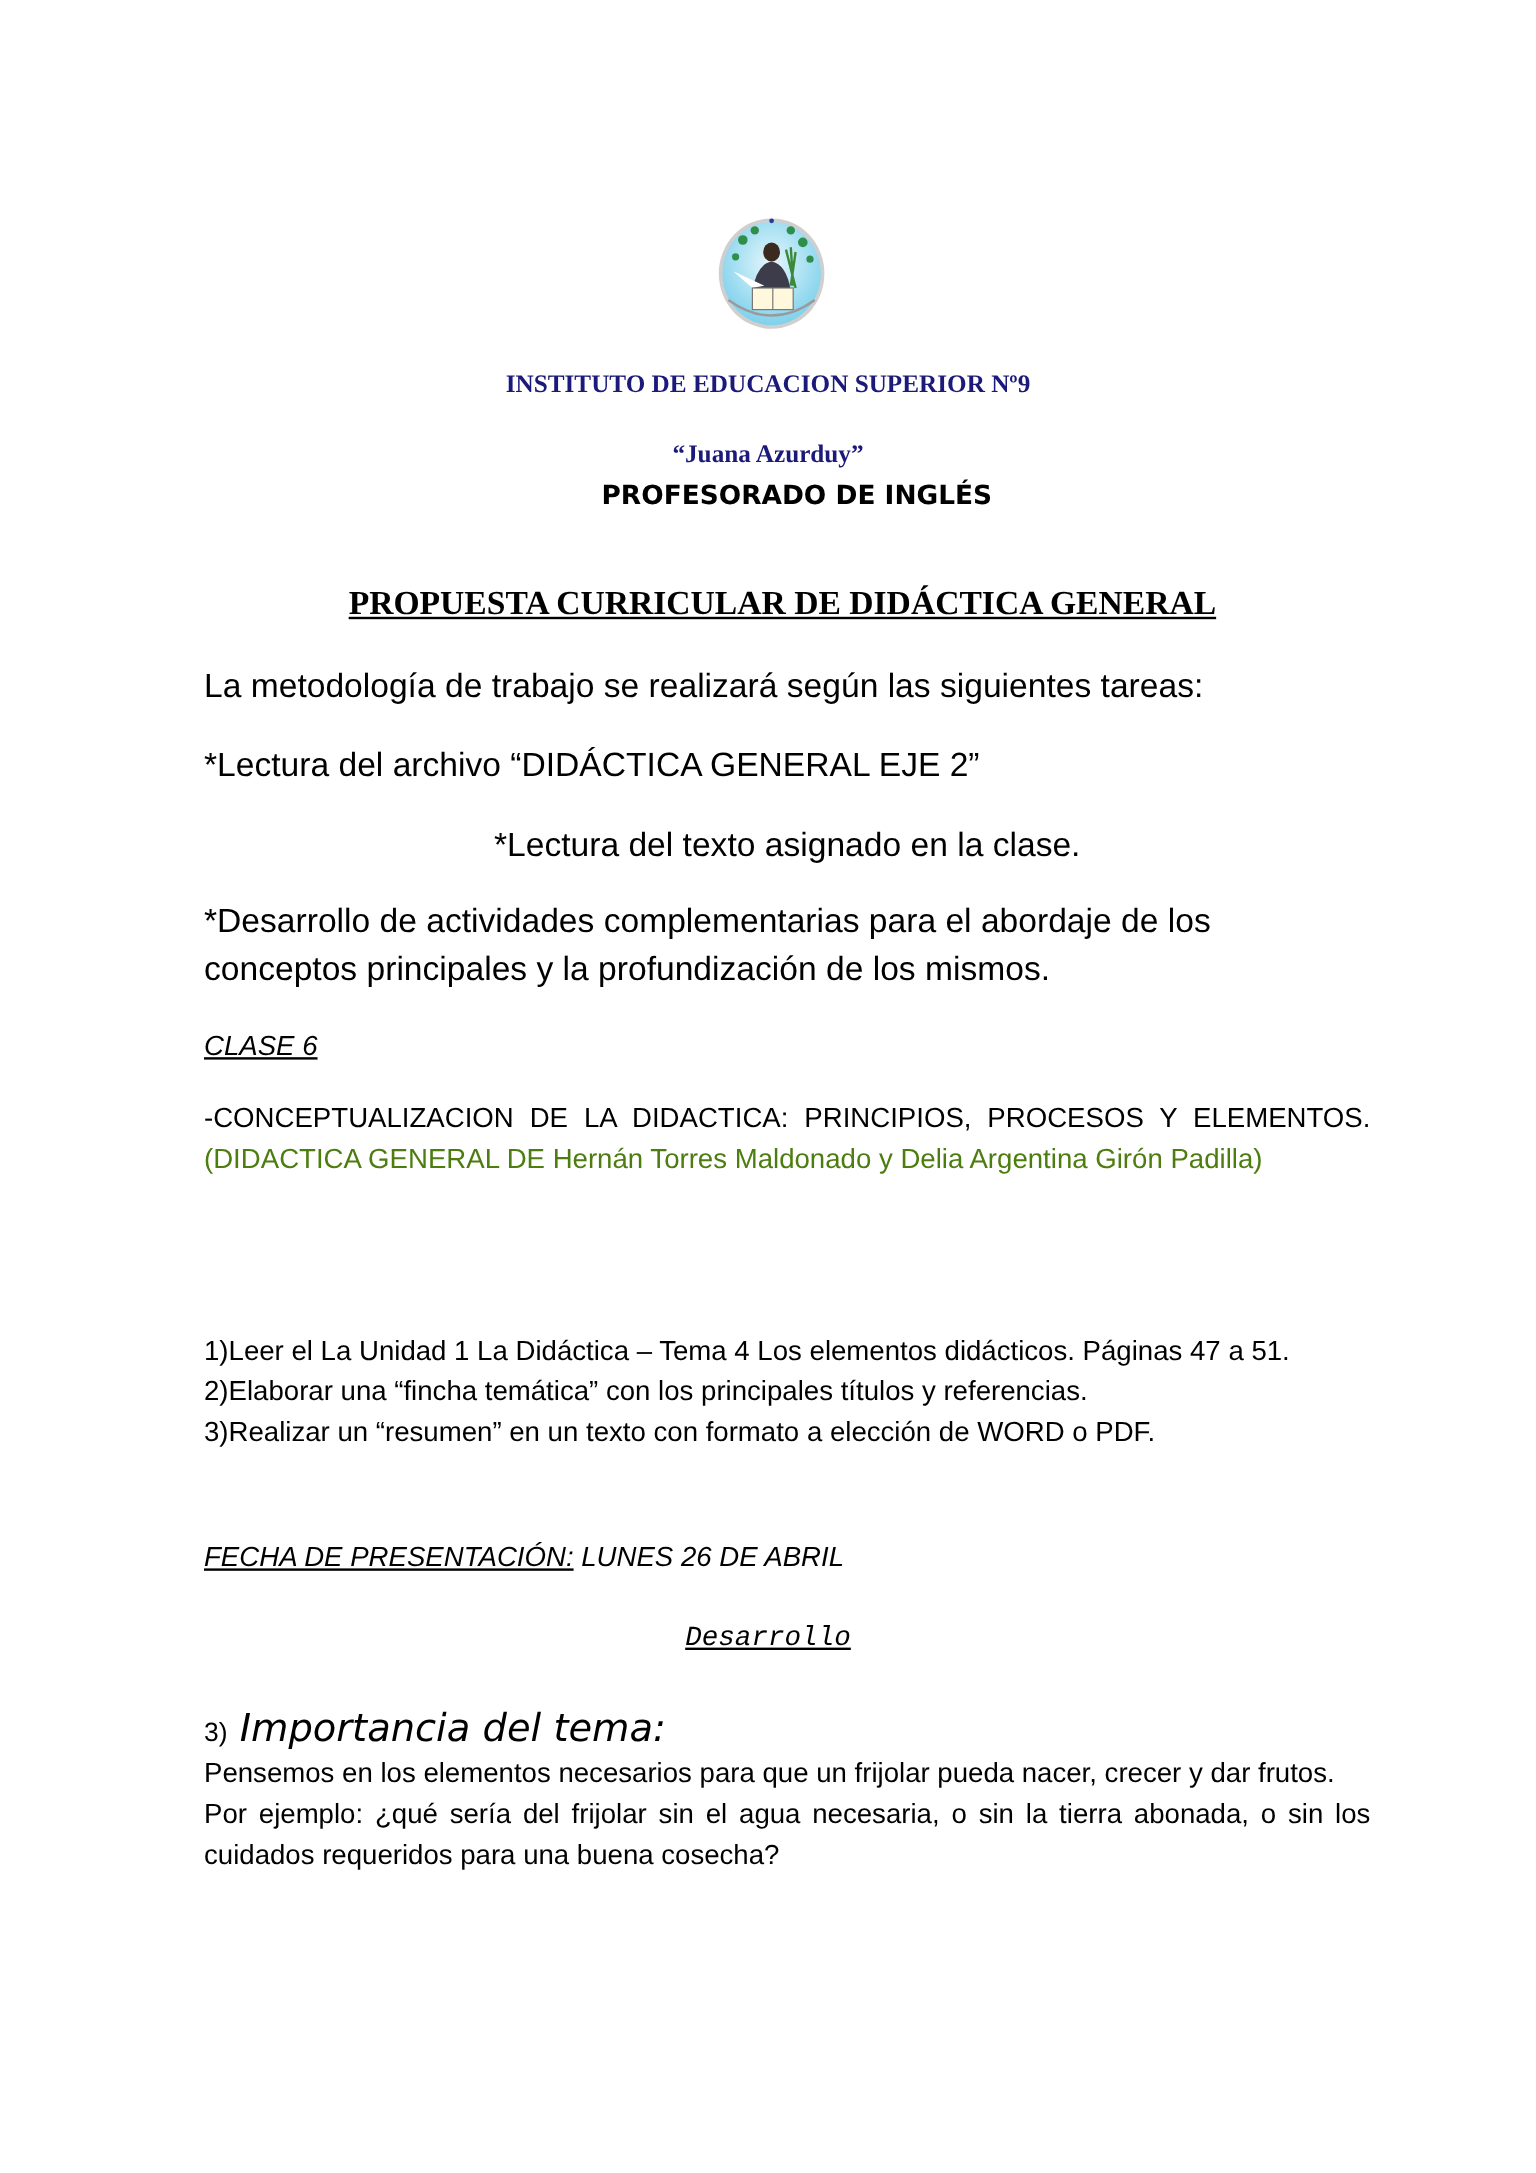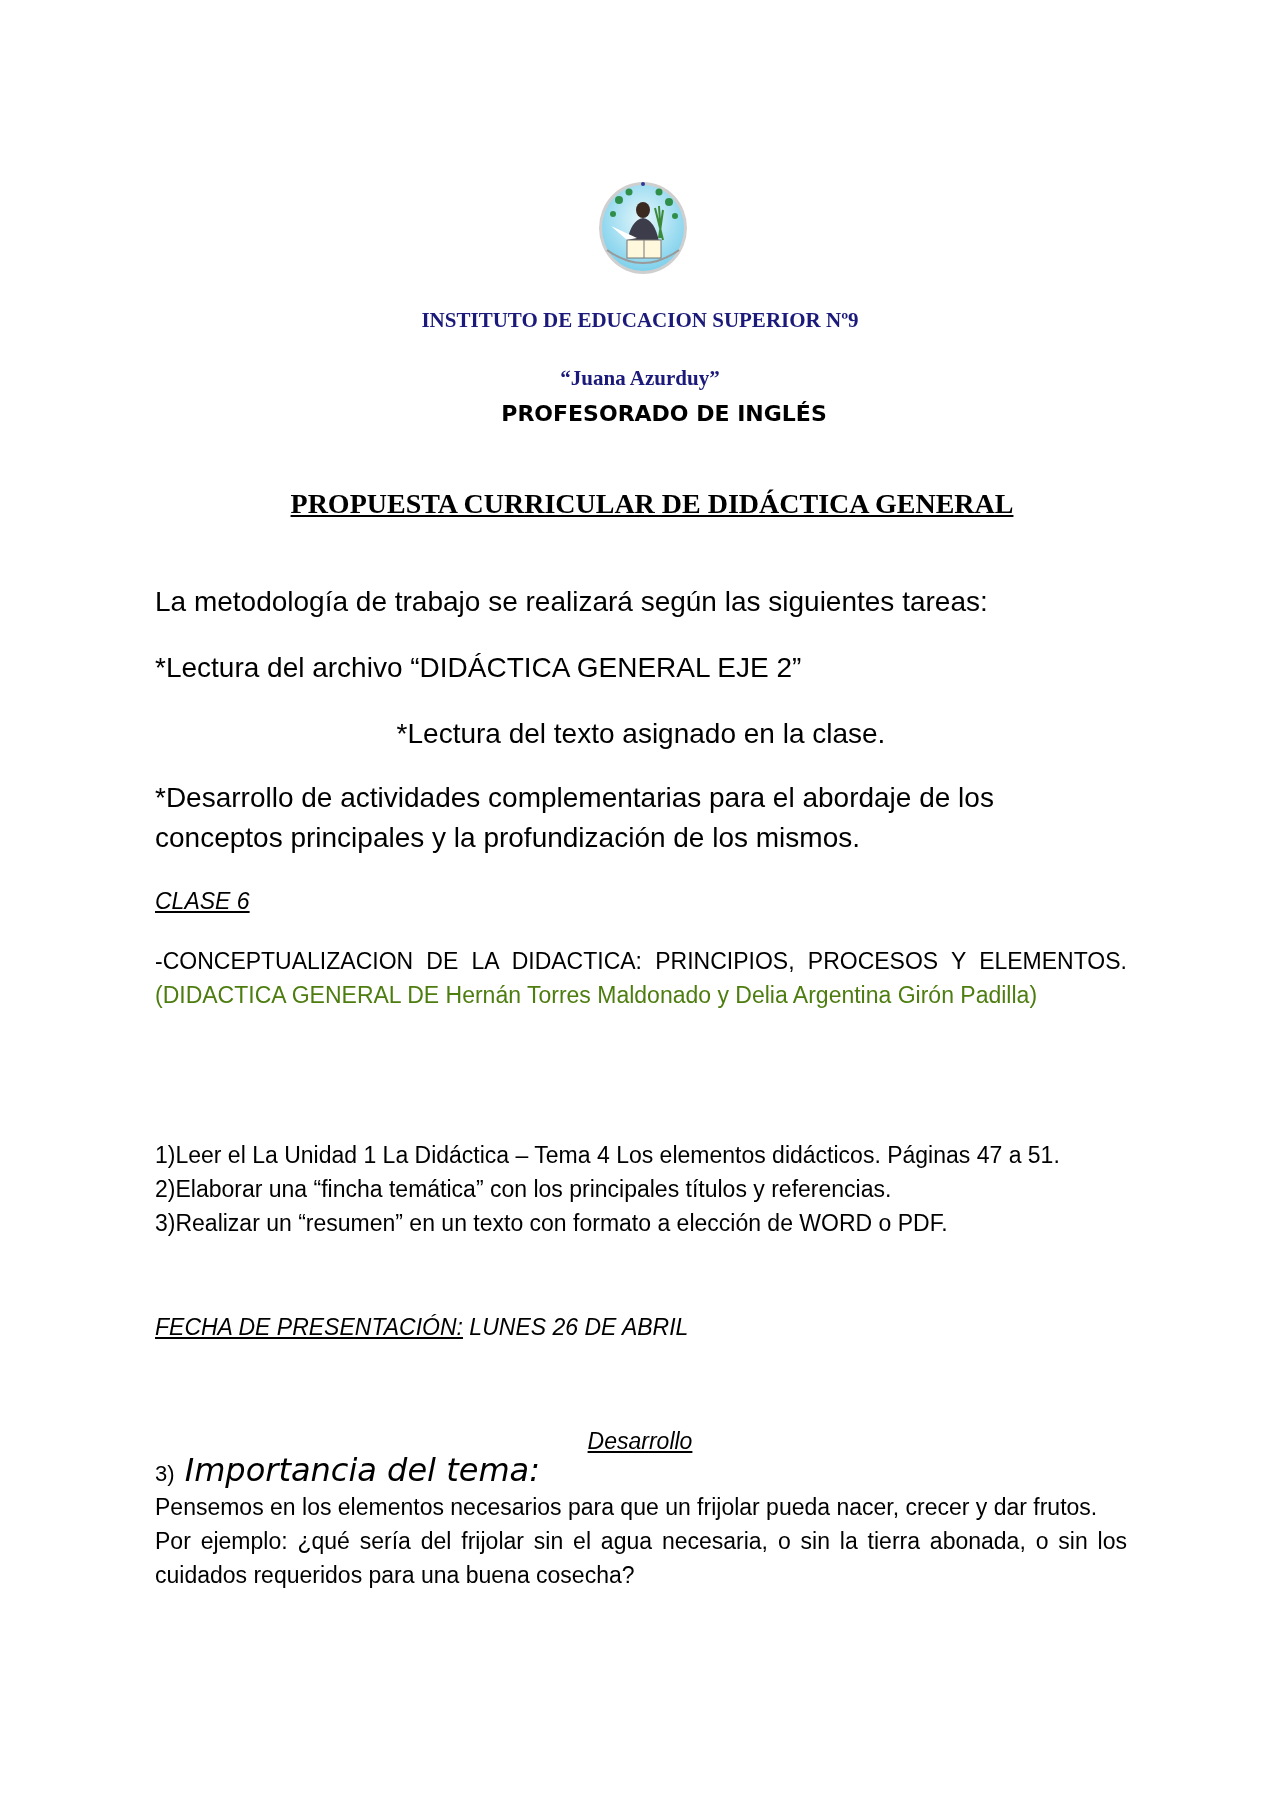--- a/index.html
+++ b/index.html
@@ -61,23 +61,22 @@
       font-family: Liberation Serif, serif;
       font-weight: bold;
       font-size: 28px;
       line-height: 36px;
       text-decoration: underline;
       padding-left: 12px;
     }
 
     .block {
       position: absolute;
-      left: 155px;
+      left: 170px;
       width: 972px;
-      margin-top: 30px;
     }
     .big {
       font-size: 28px;
       line-height: 40px;
     }
     .p1 { top: 552px; }
     .p2 { top: 618px; }
     .p3 { top: 684px; text-align: center; }
     .p4 { top: 748px; }
 
@@ -88,27 +87,28 @@
     .clase { top: 854px; font-style: italic; text-decoration: underline; }
     .concept { top: 914px; text-align: justify; text-align-last: left; }
     .cite { color: #4d7c0f; }
     .actividad { top: 1046px; font-style: italic; text-decoration: underline; }
     .tasks { top: 1108px; }
     .tasks div { margin: 0; }
     .fecha { top: 1280px; font-style: italic; }
     .fecha .label { text-decoration: underline; }
     .desarrollo {
       position: absolute;
-      top: 1424px;
+      top: 1348px;
       left: 0; width: 1280px;
       text-align: center;
       font-size: 23px;
       line-height: 34px;
       font-style: italic;
       text-decoration: underline;
+      font-family: Liberation Mono, monospace;
     }
     .importancia {
       top: 1418px;
       line-height: 44px;
     }
     .importancia .num { font-size: 22px; }
     .importancia .head {
       font-family: "DejaVu Sans", sans-serif;
       font-size: 32px;
       font-style: italic;

